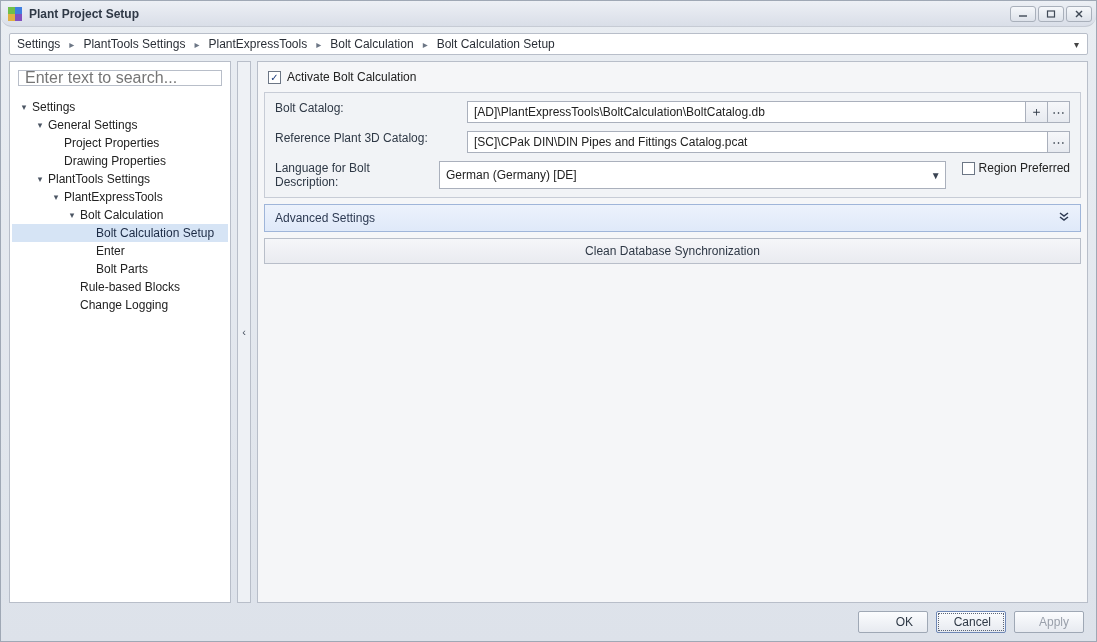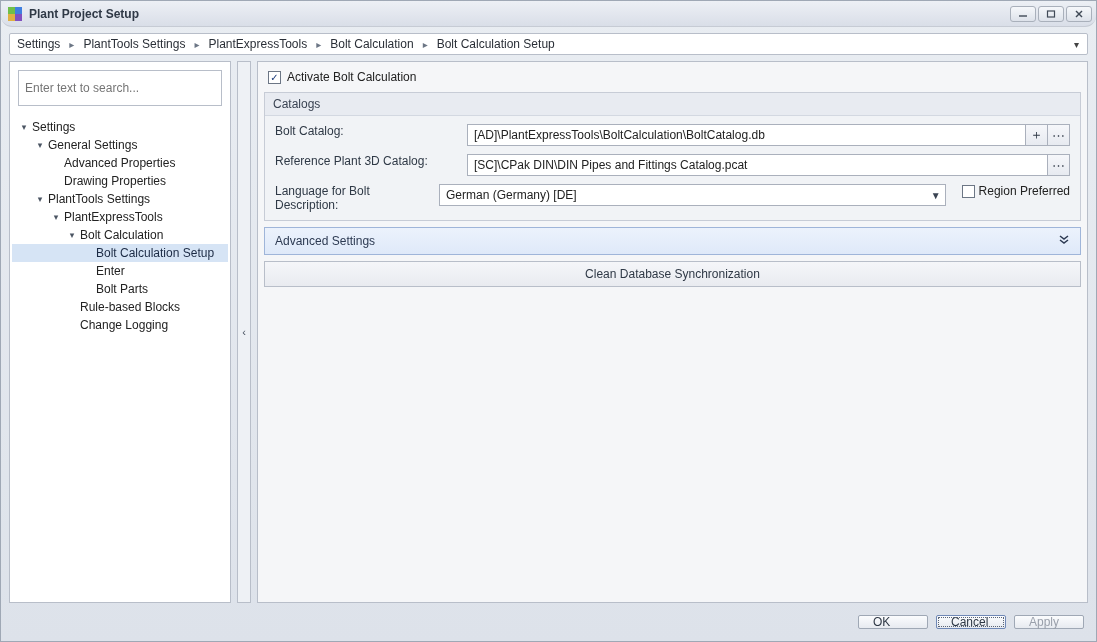--- a/index.html
+++ b/index.html
@@ -98,24 +98,24 @@
       border: 1px solid #b8bec9;
       background: #fff;
       display: flex;
       flex-direction: column;
     }
     .search-wrap {
       padding: 8px;
     }
     .search-input {
       width: 100%;
-      height: 36px;
+      height: 16px;
       border: 1px solid #b8bec9;
       padding: 2px 6px;
-      font-size: 12px;
+      font-size: 16px;
       color: #8a8f99;
     }
     .tree {
       flex: 1;
       padding: 4px 2px;
       overflow: auto;
     }
     .tree-item {
       display: flex;
       align-items: center;
@@ -226,21 +226,21 @@
       background: linear-gradient(to bottom, #f6f7fa, #e7eaf0);
       display: flex;
       align-items: center;
       justify-content: center;
       cursor: pointer;
       font-size: 13px;
       color: #2f3946;
     }
     .combo {
       flex: 1;
-      height: 22px;
+      height: 28px;
       border: 1px solid #aab0bc;
       background: #fff;
       display: flex;
       align-items: center;
       padding: 0 4px 0 6px;
       justify-content: space-between;
       cursor: pointer;
     }
     .combo .arrow { font-size: 10px; color: #3a4352; }
 
@@ -275,26 +275,26 @@
     .footer {
       height: 38px;
       display: flex;
       align-items: center;
       justify-content: flex-end;
       gap: 8px;
       padding: 0 12px;
     }
     .btn {
       min-width: 70px;
-      height: 14px;
+      height: 22px;
       border: 1px solid #9fa8b5;
       background: linear-gradient(to bottom, #fbfcfe, #e7eaf0);
       display: flex;
       align-items: center;
-      justify-content: flex-start;
+      justify-content: flex-end;
       cursor: pointer;
       color: #2f3946;
       padding: 0 14px;
       border-radius: 2px;
     }
     .btn.focused {
       outline: 1px dotted #5a6475;
       outline-offset: -3px;
       border-color: #6f88b6;
     }
@@ -361,21 +361,21 @@
         <div class="tree-item ind1">
             <span class="expander">▾</span>
             <span class="label">Settings</span>
           </div>
         <div class="tree-item ind2">
             <span class="expander">▾</span>
             <span class="label">General Settings</span>
           </div>
         <div class="tree-item ind3">
             <span class="expander"></span>
-            <span class="label">Advanced Properties</span>
+            <span class="label">Project Properties</span>
           </div>
         <div class="tree-item ind3">
             <span class="expander"></span>
             <span class="label">Drawing Properties</span>
           </div>
         <div class="tree-item ind2">
             <span class="expander">▾</span>
             <span class="label">PlantTools Settings</span>
           </div>
         <div class="tree-item ind3">
@@ -413,21 +413,20 @@
       <span>‹</span>
     </div>
 
     <div class="main">
       <div class="activate-row">
         <span class="checkbox">✓</span>
         <span>Activate Bolt Calculation</span>
       </div>
 
       <div class="panel">
-        <div class="panel-header">Catalogs</div>
         <div class="panel-body">
           <div class="form-row">
             <span class="form-label">Bolt Catalog:</span>
             <div style="flex:1;display:flex;">
               <div class="textbox">
                   <span>[AD]\PlantExpressTools\BoltCalculation\BoltCatalog.db</span>
                 </div>
               <div class="icon-btn">
                   <span>＋</span>
                 </div>

